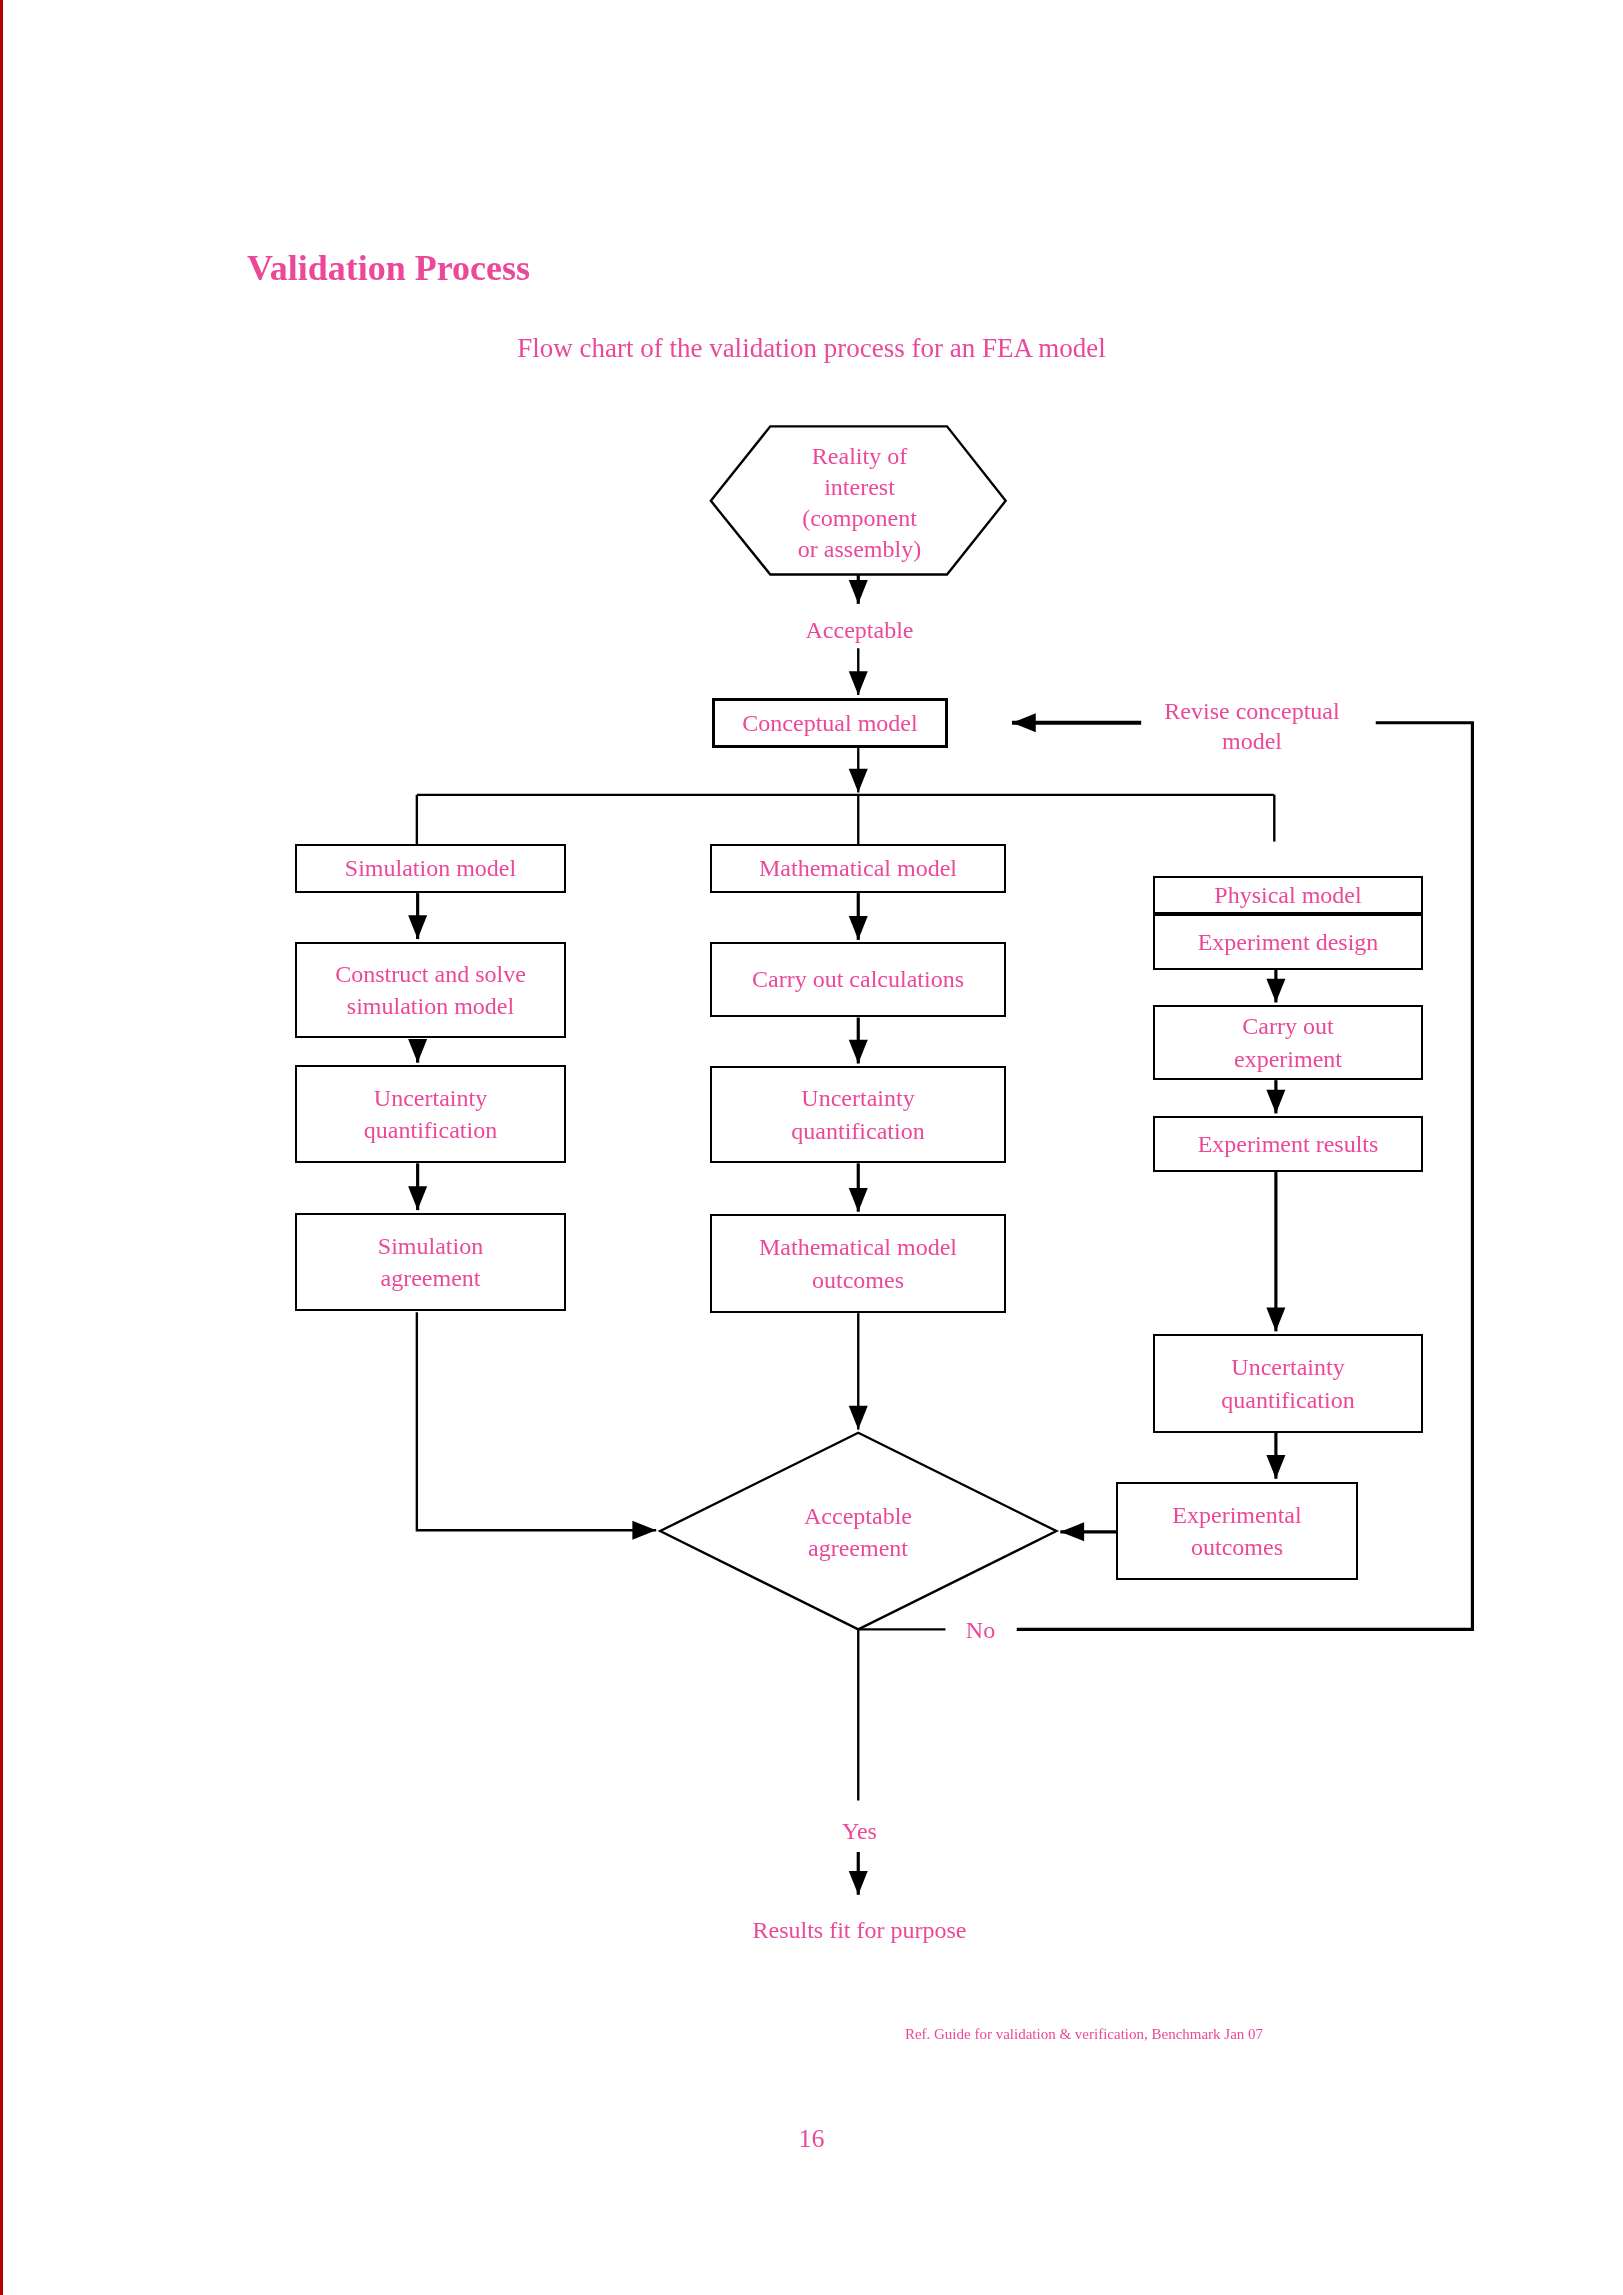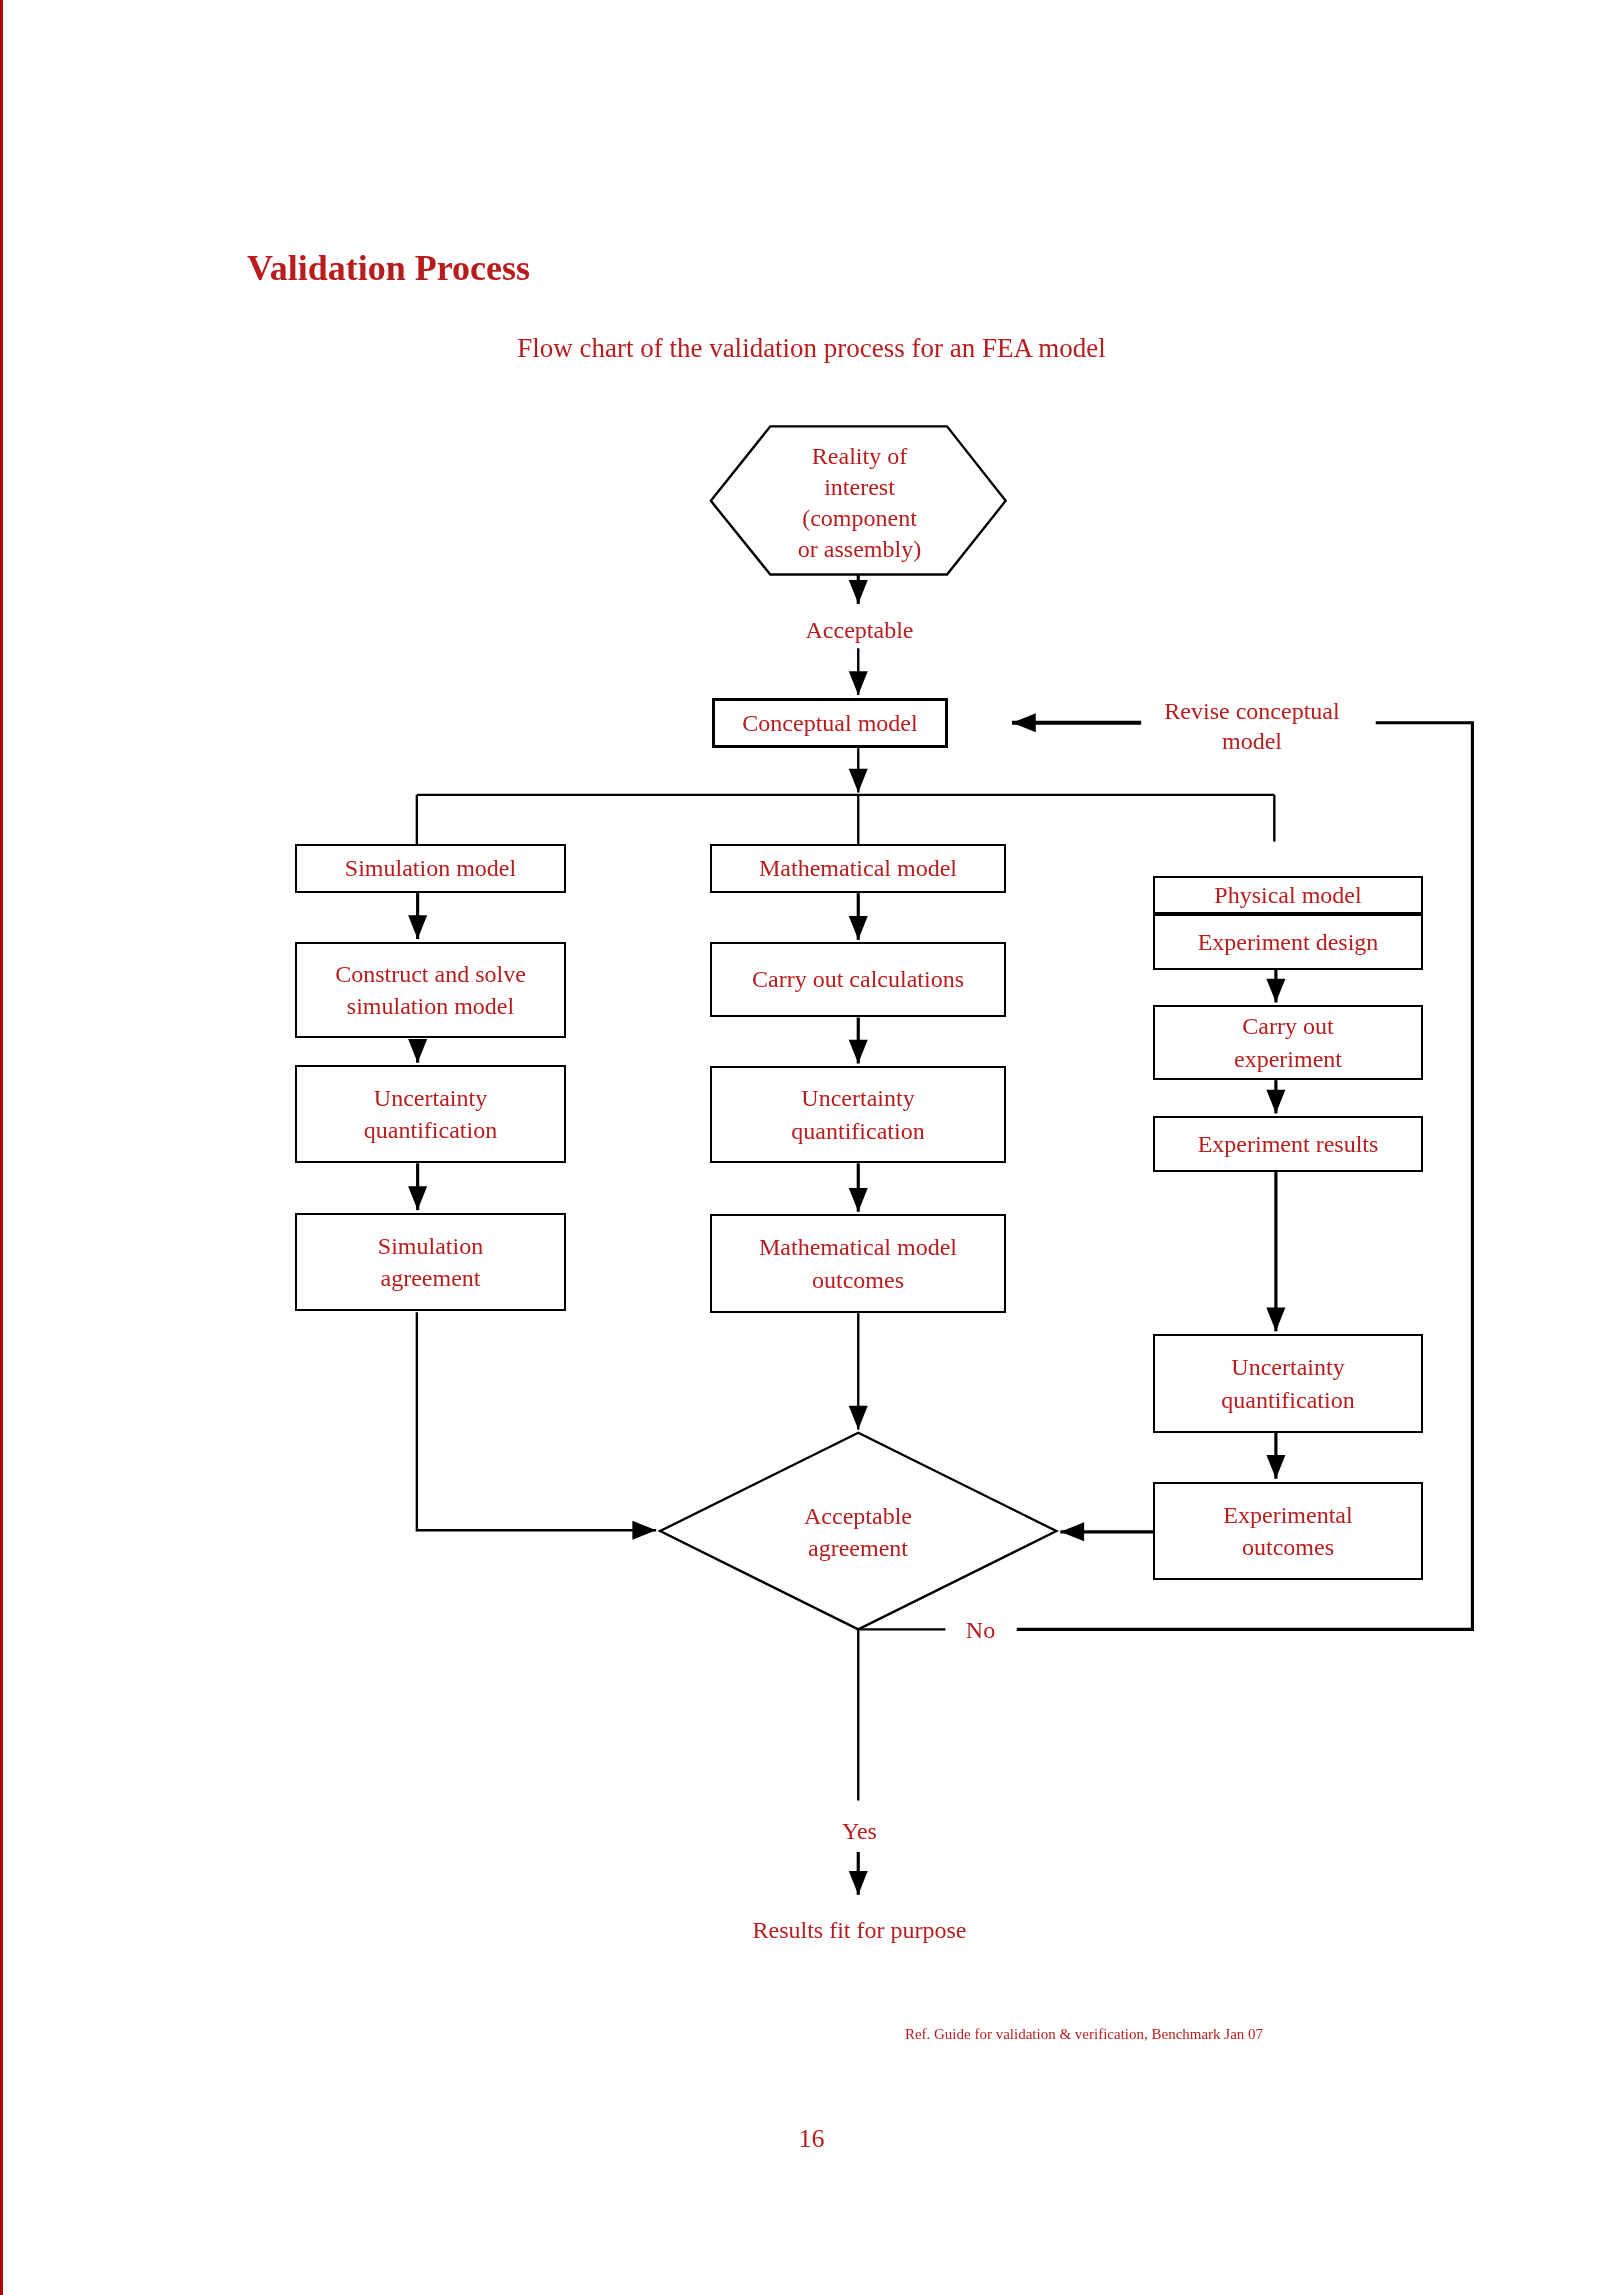--- a/index.html
+++ b/index.html
@@ -1,21 +1,21 @@
 <!DOCTYPE html>
 <html style="font-size:12.7px"><head>
 <meta charset="utf-8">
 <style>
   html,body{margin:0;padding:0;background:#ffffff;}
   #page{
     position:relative;
     width:1623px;height:2295px;
     background:#ffffff;
     font-family:"Liberation Serif","DejaVu Serif",serif;
-    color:#b91c1c;
+    color:#ec4899;
     overflow:hidden;
   }
   .edge-artifact{position:absolute;left:0;top:0;width:3.2px;height:100%;background:#b40000;}
   svg.layer{position:absolute;left:0;top:0;}
   .box{
     position:absolute;box-sizing:border-box;
     border:2.4px solid #000;background:#fff;
     display:flex;align-items:center;justify-content:center;
     text-align:center;font-size:24px;line-height:32.5px;
     white-space:pre-line;
@@ -121,21 +121,21 @@
 experiment</div>
 
   <div class="box" style="left:295px;top:1213px;width:271px;height:98px;">Simulation
 agreement</div>
   <div class="box" style="left:710px;top:1214px;width:296px;height:99px;">Mathematical model
 outcomes</div>
   <div class="box" style="left:1153px;top:1116px;width:270px;height:56px;">Experiment results</div>
 
   <div class="box" style="left:1153px;top:1334px;width:270px;height:99px;">Uncertainty
 quantification</div>
-  <div class="box" style="left:1153px;top:1482px;width:270px;height:98px;">Experimental
+  <div class="box" style="left:1116px;top:1482px;width:242px;height:98px;">Experimental
 outcomes</div>
 
   <div class="diamondlabel" style="left:759px;top:1500px;width:198px;">Acceptable
 agreement</div>
 
   <div class="refline" style="left:767px;top:2026px;width:634px;">Ref. Guide for validation &amp; verification, Benchmark Jan 07</div>
   <div class="pagenum" style="left:772px;top:2124px;width:79px;">16</div>
 
 </div>
 

